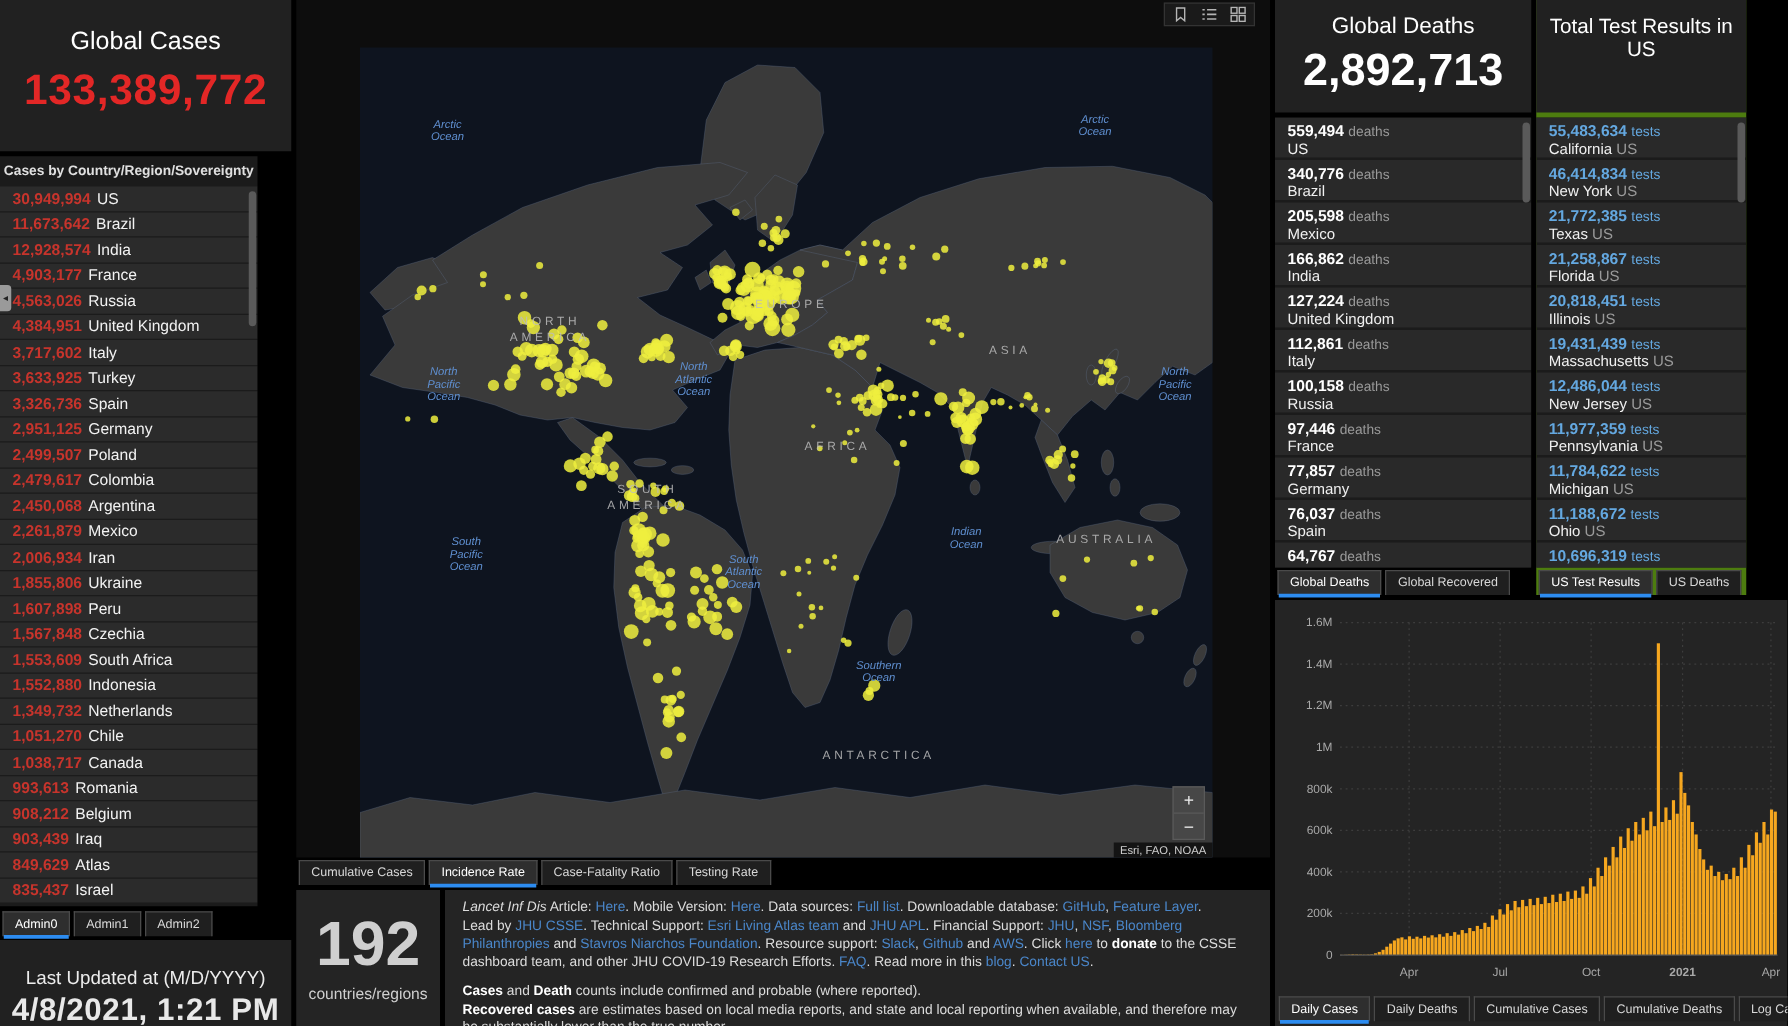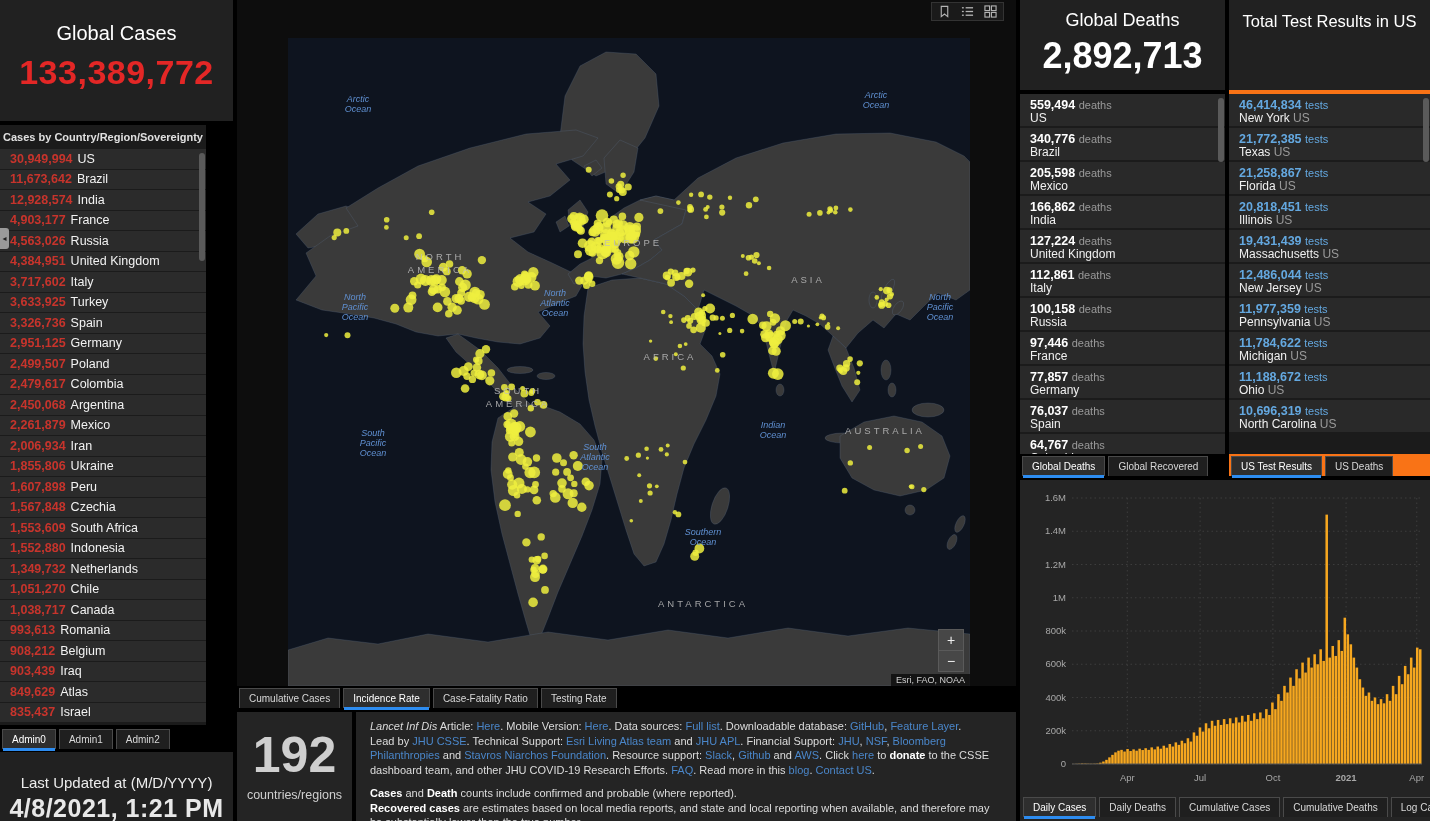--- a/index.html
+++ b/index.html
@@ -58,21 +58,21 @@
           padding:7px 14px;font-size:11px;line-height:1.32;color:#dcdcdc;}
   #p-info .para{margin:0;}
   #p-info .gap{margin-top:9px;}
   #p-info .lnk{color:#4a86c9;cursor:pointer;}
   #p-info .bld{font-weight:700;color:#fff;margin-top:16px;}
   #p-info .itl{font-style:italic;}
 
   
   .statpanel .shead{text-align:center;}
   #p-deaths{left:1020px;top:0;width:205px;height:476px;background:#000;}
-  #p-tests{left:1229px;top:0;width:201px;height:476px;background:#f97316;}
+  #p-tests{left:1229px;top:0;width:168px;height:476px;background:#4d7c0f;}
   .shead{background:#212121;height:90px;}
   #p-deaths .shead .ttl{font-size:18px;color:#fff;padding-top:10px;}
   #p-deaths .shead .num{font-size:36px;font-weight:700;color:#fff;margin-top:4px;}
   #p-tests .shead .ttl{font-size:16.5px;color:#fff;padding-top:12px;}
   #p-tests .shead .num{font-size:31px;font-weight:700;color:#46a2f0;margin-top:6px;}
   .slist{position:absolute;left:0;right:0;top:94px;bottom:22px;background:#1b1b1b;overflow:hidden;}
   .row-stat{height:28px;margin-bottom:2px;background:#292929;padding:4px 0 0 10px;box-sizing:content-box;}
   .row-stat .l1{font-size:12.5px;line-height:14px;white-space:nowrap;}
   .row-stat .l2{font-size:12px;line-height:13px;color:#f0f0f0;white-space:nowrap;}
   .dnum{color:#fff;font-weight:700;}
@@ -837,20 +837,24 @@
       <div class="tab">Global Recovered</div>
     </div>
 </div>
 
 <div class="panel statpanel" id="p-tests">
   <div class="shead">
     <div class="ttl">Total Test Results in US</div>
   </div>
   <div class="slist" id="tests-rows">
       <div class="row-stat">
+        <div class="l1"><span class="tnum">55,483,634</span> <span class="tunit">tests</span></div>
+        <div class="l2">California<span class="tsuffix"> US</span></div>
+      </div>
+      <div class="row-stat">
         <div class="l1"><span class="tnum">46,414,834</span> <span class="tunit">tests</span></div>
         <div class="l2">New York<span class="tsuffix"> US</span></div>
       </div>
       <div class="row-stat">
         <div class="l1"><span class="tnum">21,772,385</span> <span class="tunit">tests</span></div>
         <div class="l2">Texas<span class="tsuffix"> US</span></div>
       </div>
       <div class="row-stat">
         <div class="l1"><span class="tnum">21,258,867</span> <span class="tunit">tests</span></div>
         <div class="l2">Florida<span class="tsuffix"> US</span></div>

